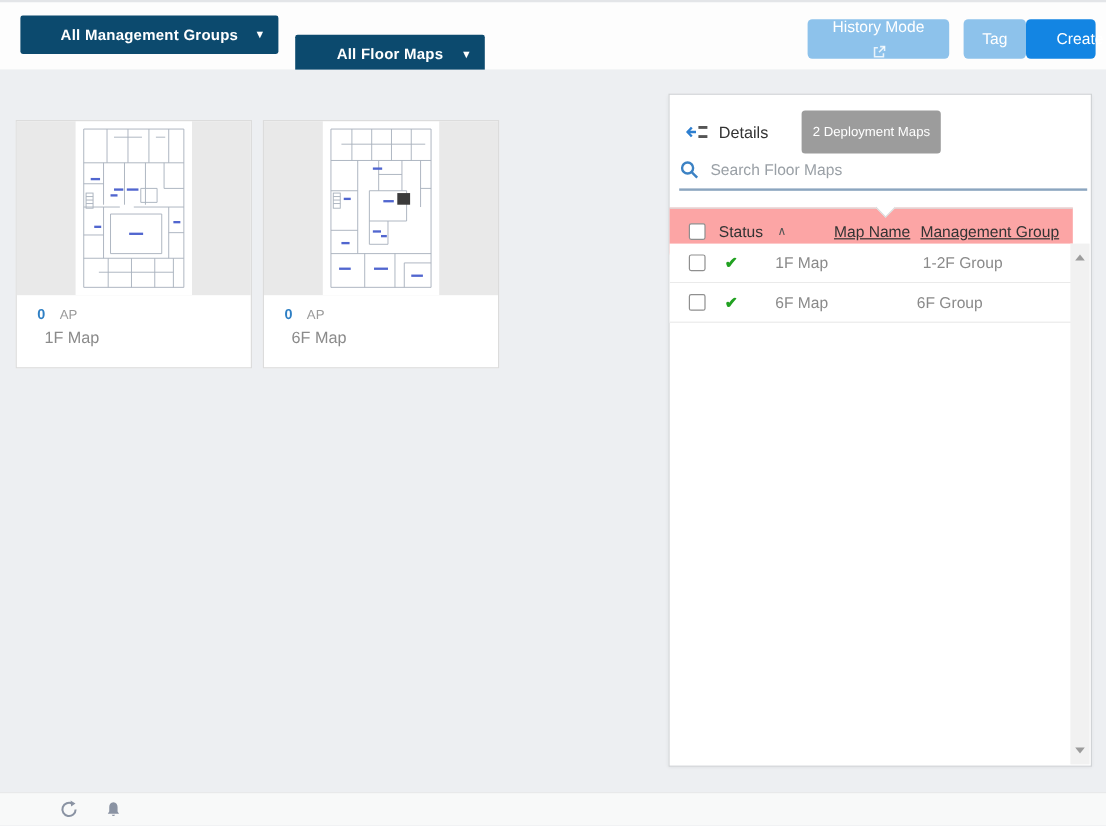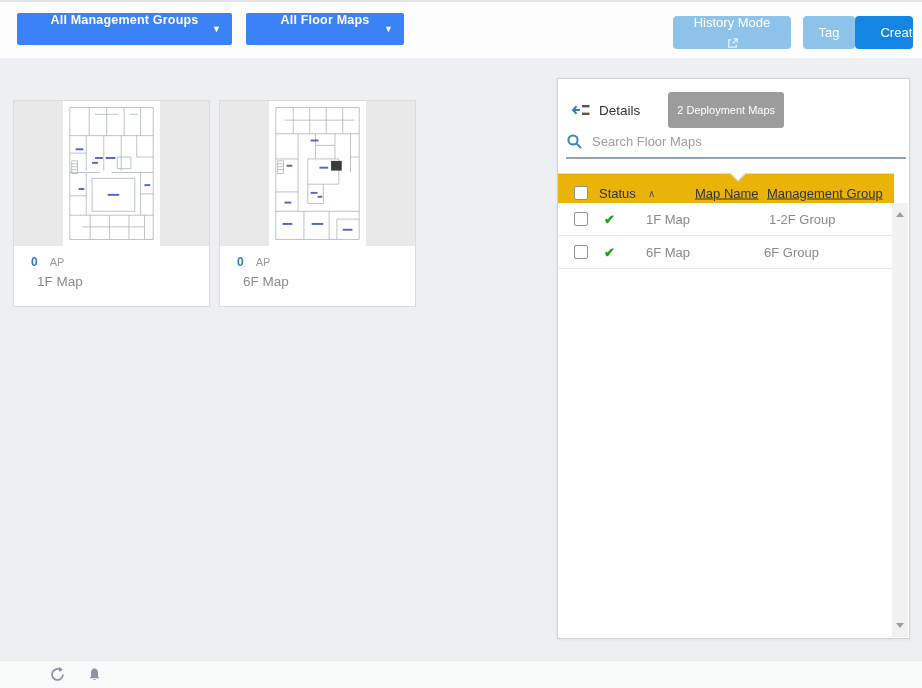--- a/index.html
+++ b/index.html
@@ -7,25 +7,25 @@
   body {
     position:relative; overflow:hidden;
     background:#eef0f3;
     font-family:"Liberation Sans", sans-serif;
     color:#333;
   }
   .top-edge { position:absolute; top:0; left:0; width:922px; height:2px; background:#e3e5e8; }
   
   .toolbar { position:absolute; top:2px; left:0; width:922px; height:56px; background:#fdfdfd; }
   .dd {
-    position:absolute; top:11px; height:32px; background:#3b82f6; border-radius:2px;
-    display:flex; align-items:flex-start; justify-content:center; cursor:pointer;
+    position:absolute; top:11px; height:32px; background:#0c4a6e; border-radius:2px;
+    display:flex; align-items:center; justify-content:center; cursor:pointer;
   }
   .dd-mgmt { left:17px; width:215px; }
-  .dd-floor { left:246px; width:158px; }
+  .dd-floor { left:246px; width:158px;margin-top:16px; }
   .dd-label { color:#fff; font-size:12.5px; font-weight:bold; letter-spacing:.2px; }
   .dd-arrow { position:absolute; right:11px; color:#fff; font-size:9px; top:11px; }
   .btn {
     position:absolute; top:14px; height:33px; border:none; border-radius:4px;
     color:#fff; font-size:13px; font-family:"Liberation Sans",sans-serif; cursor:pointer;
     display:flex; align-items:center; justify-content:center; gap:7px;
   }
   .btn-light { background:#8dc2eb; }
   .btn-history { left:673px; width:118px;flex-direction:column; }
   .btn-tag { left:803px; width:52px; }
@@ -64,21 +64,21 @@
     font-family:"Liberation Sans",sans-serif; color:#555; background:transparent;
   }
   .search-input::placeholder { color:#9aa0a6; }
   .notch {
     position:absolute; top:88px; left:174px; width:12px; height:12px; background:#fff;
     border-right:1px solid #d8d8d8; border-bottom:1px solid #d8d8d8;
     transform:rotate(45deg); z-index:2;
   }
   .thead {
     position:absolute; top:94px; left:0; width:336px; height:39px;
-    border-top:1px solid #ddd; border-bottom:1px solid #e6e6e6; background:#eab308;padding-left:48px;
+    border-top:1px solid #ddd; border-bottom:1px solid #e6e6e6; background:#fca5a5;padding-left:48px;
   }
   .trow {
     position:absolute; left:0; width:336px; height:33px;
     border-bottom:1px solid #eaeaea; background:#fff;
   }
   .row1 { top:124px; } .row2 { top:157px; }
   .cell { position:absolute; top:50%; transform:translateY(-50%); }
   .cb {
     appearance:none; -webkit-appearance:none; width:14px; height:14px;
     border:1px solid #8f8f8f; border-radius:2px; background:#fff; cursor:pointer;

